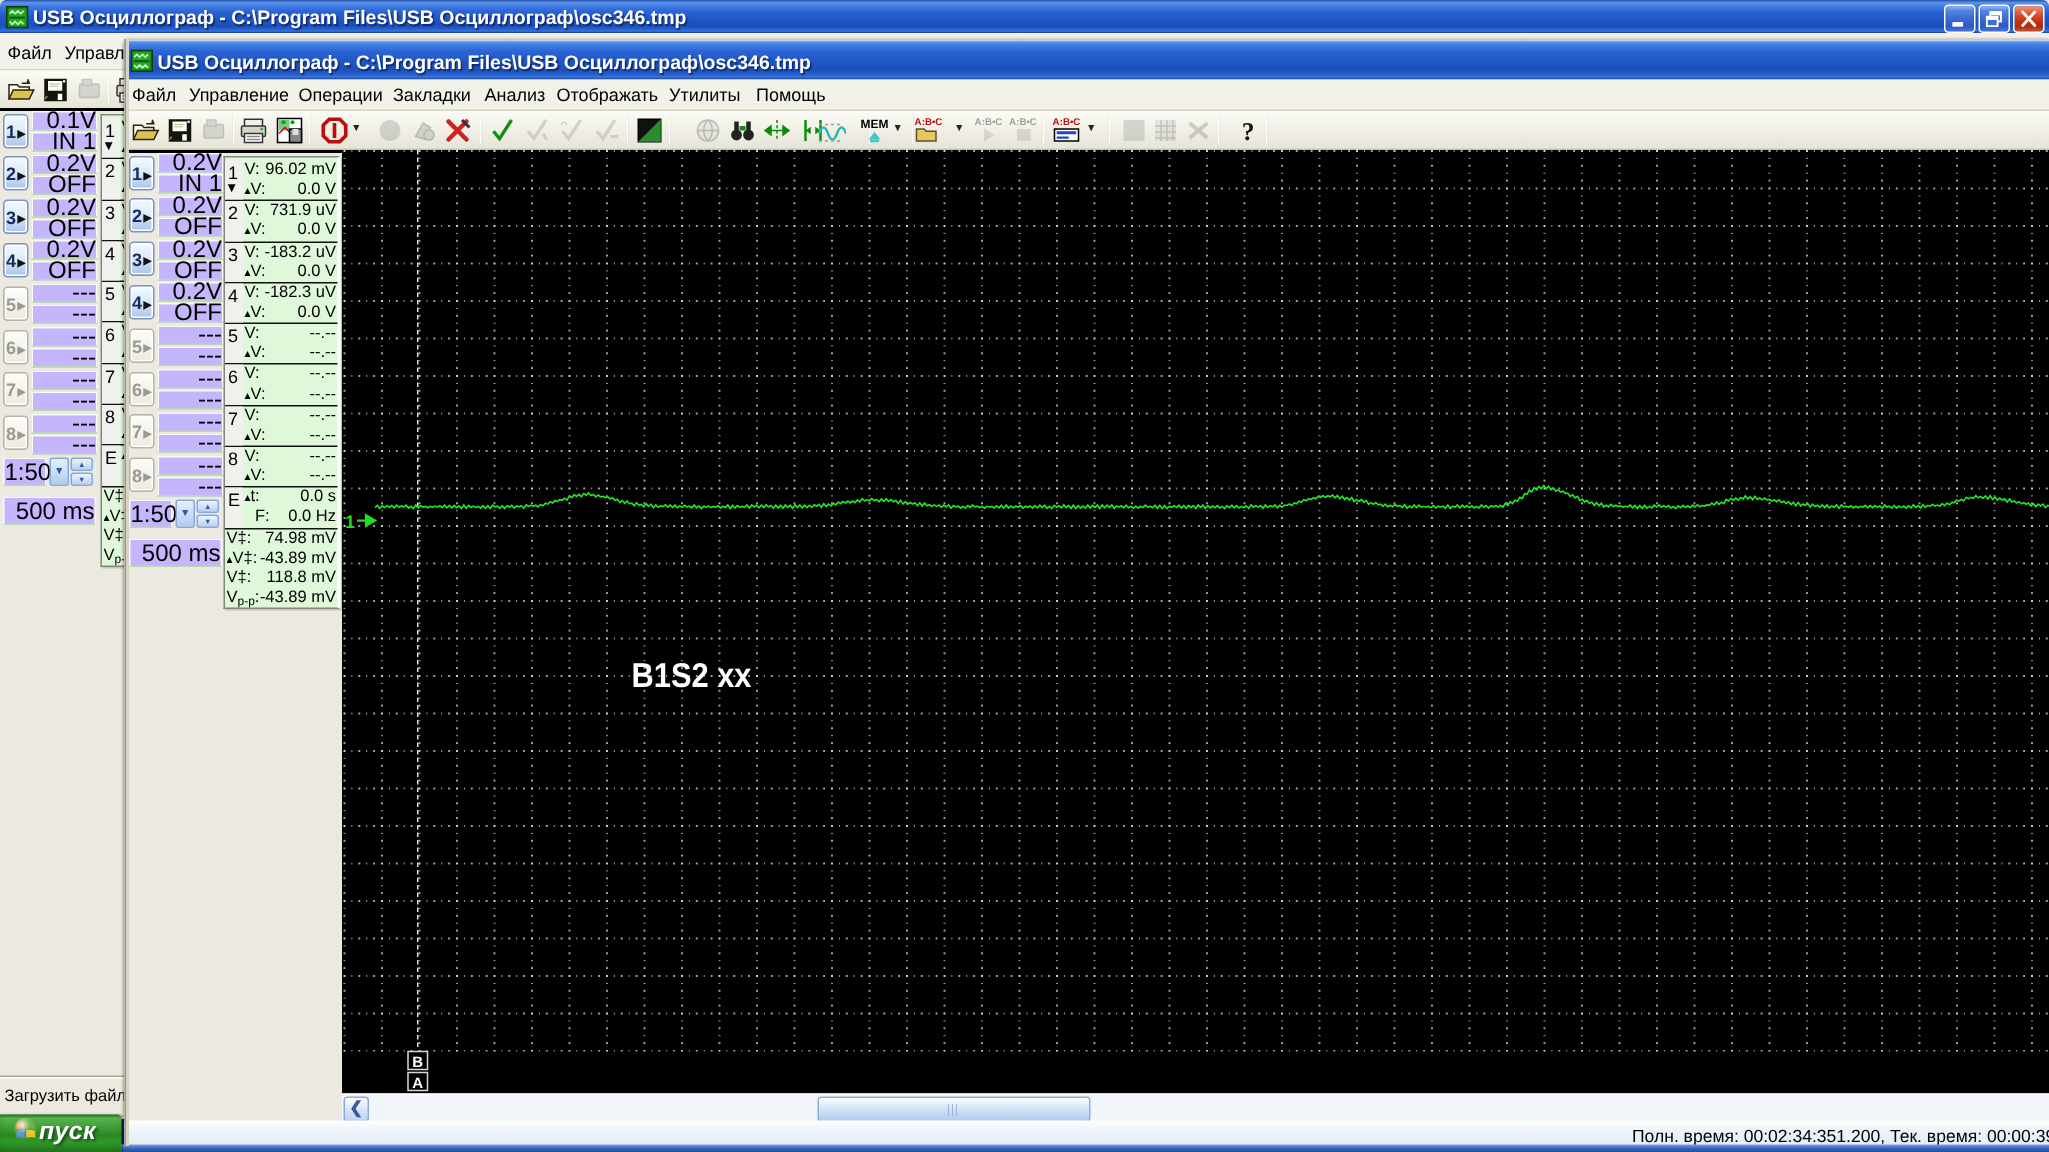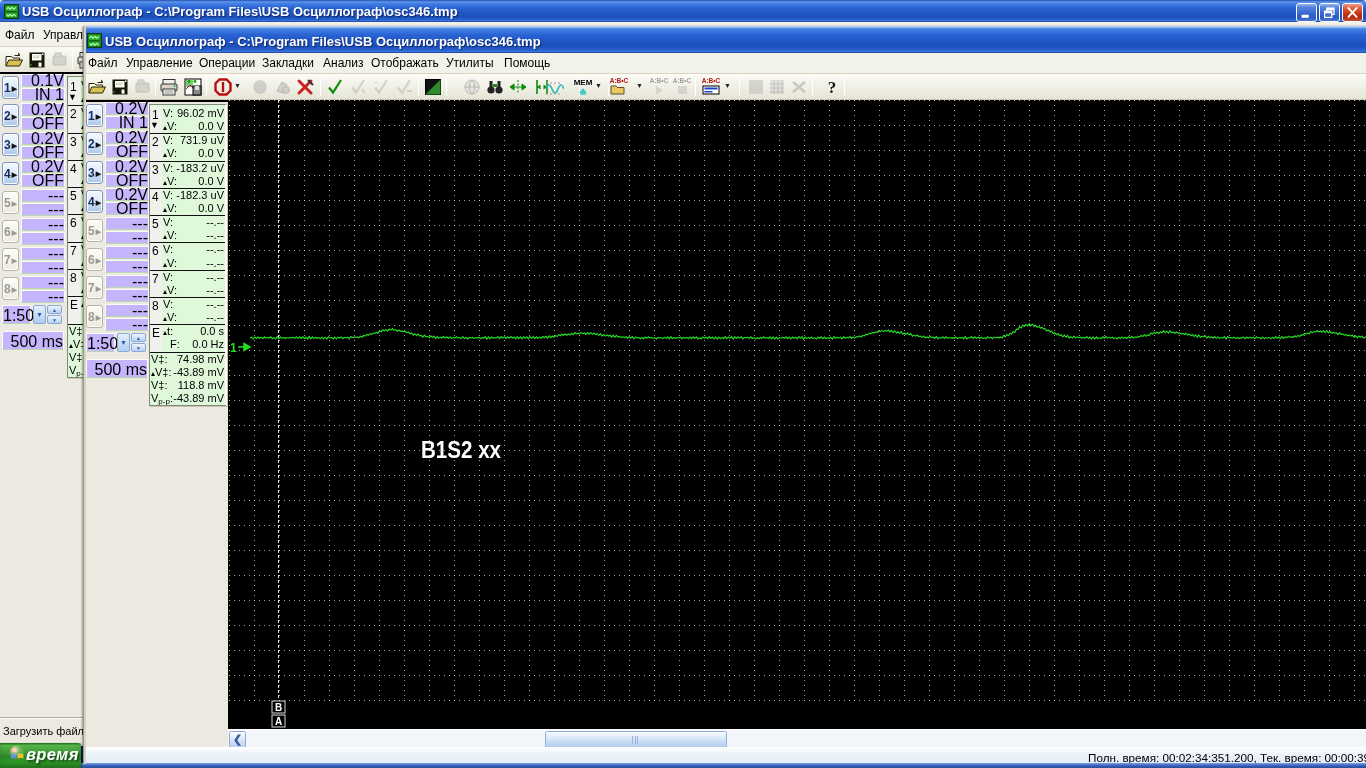--- a/index.html
+++ b/index.html
@@ -832,16 +832,16 @@
             <stop offset="45%" stop-color="#fff" stop-opacity=".15"></stop>
             <stop offset="100%" stop-color="#fff" stop-opacity="0"></stop>
           </radialGradient>
         </defs>
     <path d="M2 3.5 Q5 1.5 7.5 2.5 L7.5 7.5 Q5 6.6 2 8 Z" fill="#e87820"></path>
     <path d="M8.5 2.5 Q11.5 1.5 14.5 3.5 L14.5 8 Q11.5 6.6 8.5 7.5 Z" fill="#5aa838"></path>
     <path d="M2 9 Q5 7.6 7.5 8.5 L7.5 13.5 Q5 12.6 2 14 Z" fill="#4a88c8"></path>
     <path d="M8.5 8.5 Q11.5 7.6 14.5 9 L14.5 13.5 Q11.5 12.4 8.5 13.5 Z" fill="#e8c020"></path>
     <circle cx="8" cy="8" r="7.6" fill="url(#shine)"></circle>
   </svg>
-  <div class="slabel">время</div>
+  <div class="slabel">пуск</div>
 </div>
 
 </div>
 
 </body></html>

